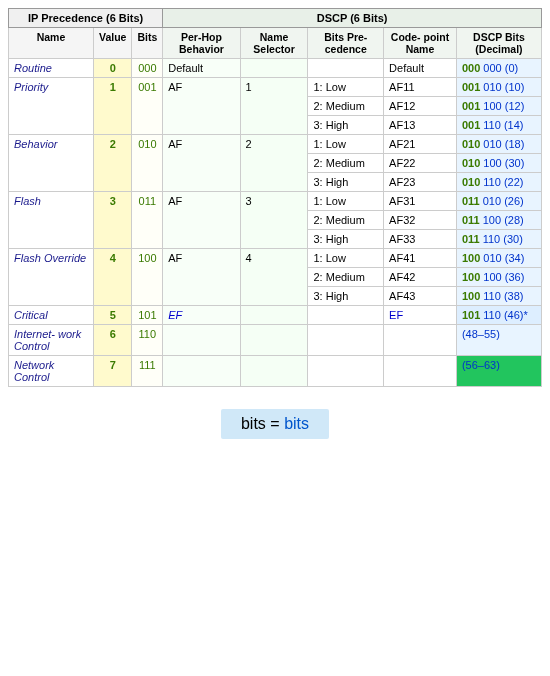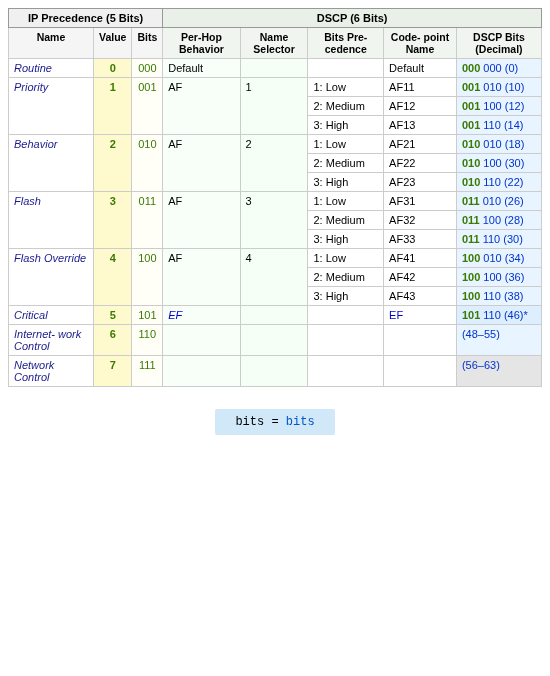--- a/index.html
+++ b/index.html
@@ -42,40 +42,39 @@
       border: 1px solid #ccc;
     }
 
     .col-headers .dscp-col {
       background: #f0f5f0;
     }
 
     .bottom-label {
       text-align: center;
       margin-top: 10px;
-      font-size: 12px;
+      font-size: 16px;
       background: #d0e8f8;
       padding: 6px 20px;
       display: inline-block;
       border-radius: 2px;
-      font-family: Liberation Mono, monospace;
     }
 
     .bottom-container {
       text-align: center;
       margin-top: 12px;
     }
   </style>
 </head>
 <body>
 
 <table class="main-table">
   <thead>
     <tr class="header-top">
-      <th colspan="3">IP Precedence (5 Bits)</th>
+      <th colspan="3">IP Precedence (6 Bits)</th>
       <th colspan="5" class="dscp-header">DSCP (6 Bits)</th>
     </tr>
     <tr class="col-headers">
       <th>Name</th>
       <th>Value</th>
       <th>Bits</th>
       <th class="dscp-col">Per-Hop Behavior</th>
       <th class="dscp-col">Name Selector</th>
       <th class="dscp-col">Bits Pre- cedence</th>
       <th class="dscp-col">Code- point Name</th>
@@ -194,21 +193,21 @@
         <td style="background: rgb(232, 244, 255);"><span style="color:#0033cc;">(48–55)</span></td>
       </tr>
       <tr style="border-top: 1.5px solid rgb(136, 136, 136);">
         <td rowspan="1" style="font-style: italic; color: rgb(26, 26, 140);">Network Control</td>
         <td rowspan="1" style="background: rgb(255, 250, 205); text-align: center;"><span style="color:#3a7a00;font-weight:bold;">7</span></td>
         <td rowspan="1" style="background: rgb(255, 255, 248); text-align: center;"><span style="color:#3a7a00;">111</span></td>
         <td style="background: rgb(248, 255, 248);"></td>
         <td style="background: rgb(245, 255, 245);"></td>
         <td></td>
         <td></td>
-        <td style="background: #e5e5e5;"><span style="color:#0033cc;">(56–63)</span></td>
+        <td style="background: #22c55e;"><span style="color:#0033cc;">(56–63)</span></td>
       </tr>
     </tbody>
 </table>
 
 <div class="bottom-container">
   <span class="bottom-label">
     <span style="color:#000;">bits</span>
     <span style="color:#000;"> = </span>
     <span style="color:#0055cc;">bits</span>
   </span>

